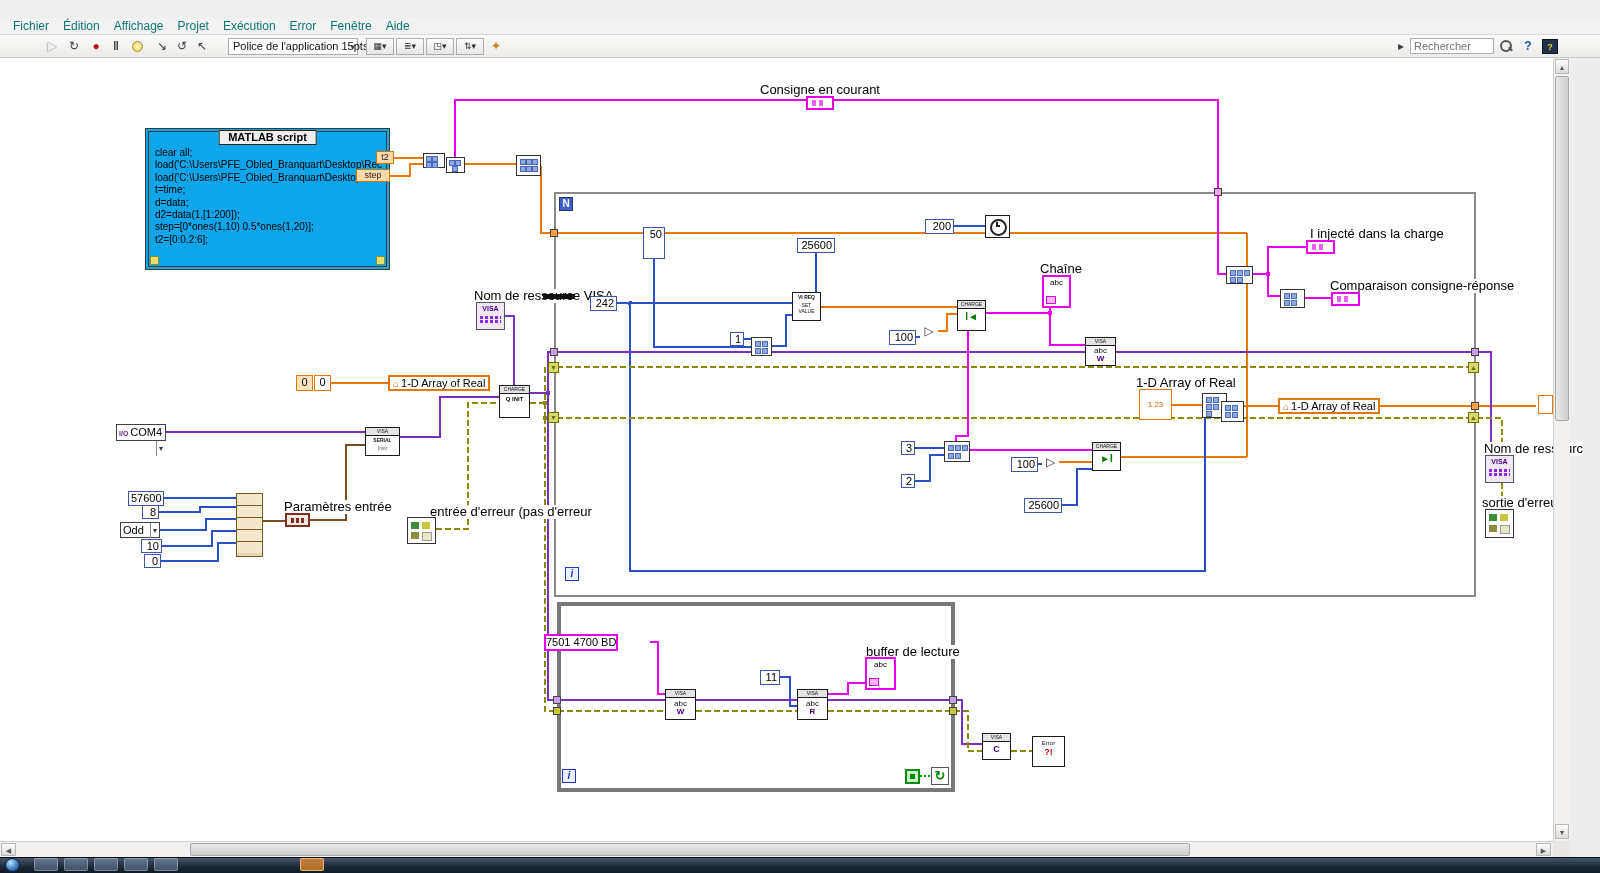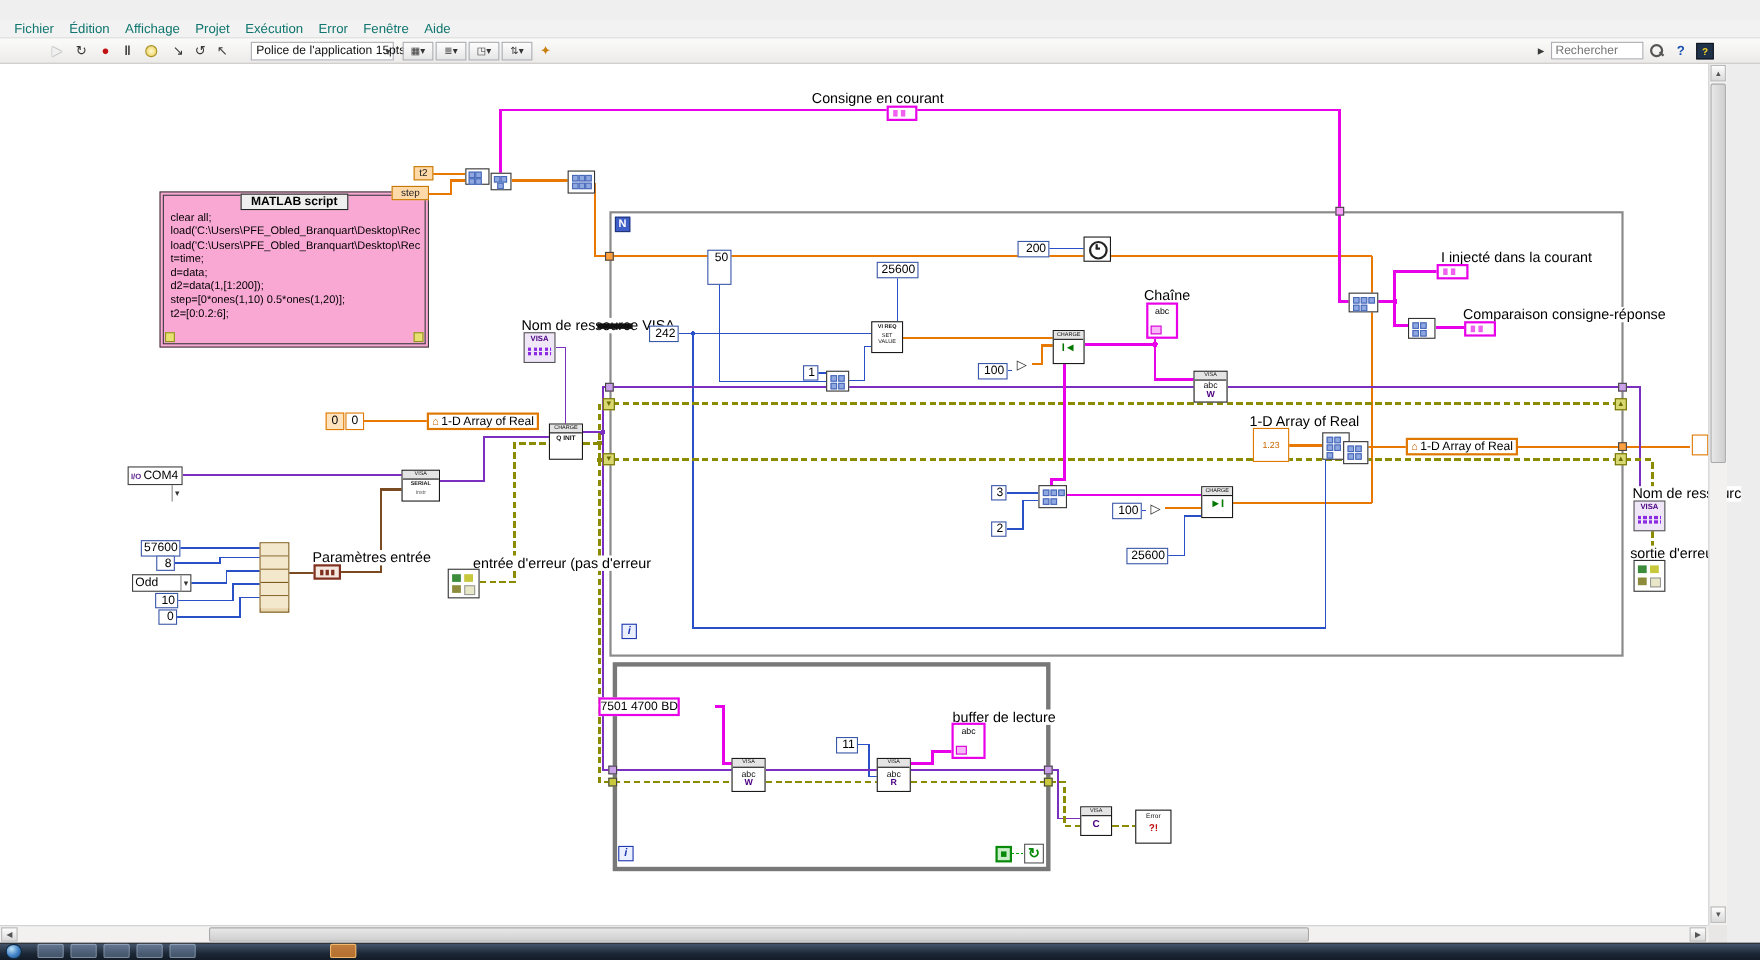--- a/index.html
+++ b/index.html
@@ -93,21 +93,21 @@
   svg .o{stroke:#E87800;stroke-width:2;fill:none}
   svg .b{stroke:#2A50C8;stroke-width:1.4;fill:none}
   svg .p{stroke:#7B2FBE;stroke-width:1.6;fill:none}
   svg .br{stroke:#7A4A20;stroke-width:2;fill:none}
   svg .e{stroke:#8B8B00;stroke-width:2.4;fill:none;stroke-dasharray:6 3}
   svg .k{stroke:#E800E8;stroke-width:2.6;fill:none}
   svg .g{stroke:#00A000;stroke-width:1.6;fill:none;stroke-dasharray:2 2}
   svg .dp{fill:#7B2FBE} svg .de{fill:#8B8B00} svg .dk{fill:#E800E8} svg .db{fill:#2A50C8}
   .mtab{position:absolute;top:-2px;left:50%;transform:translateX(-50%);background:#EFEFEF;border:1px solid #222;font-size:11px;font-weight:bold;line-height:13px;padding:0 9px;white-space:nowrap;}
   .mcode{position:absolute;left:6px;top:15px;right:3px;bottom:10px;font-size:10px;line-height:12.4px;white-space:nowrap;overflow:hidden;color:#000;}
-  .matlabnode{border:4px double #3A3A3A;background:#f9a8d4;margin-top:46px;}
+  .matlabnode{border:4px double #3A3A3A;background:#0ea5e9;}
   .rh{position:absolute;width:7px;height:7px;background:#E8E070;border:1px solid #909020;}
 </style>
 </head>
 <body>
 
 <div id="screen">
 
   <div class="abs canvas"></div>
   <div class="abs rgap"></div>
 
@@ -199,21 +199,21 @@
   <div class="abs tun tP" style="left:1471px;top:348px"></div>
   <div class="abs shift" style="left:1468px;top:362px;width:11px;height:11px">▲</div>
   <div class="abs tun tO" style="left:1471px;top:402px"></div>
   <div class="abs shift" style="left:1468px;top:412px;width:11px;height:11px">▲</div>
   <div class="abs tun tK" style="left:1214px;top:188px"></div>
   <div class="abs tun tP" style="left:553px;top:696px"></div>
   <div class="abs tun tE" style="left:553px;top:707px"></div>
   <div class="abs tun tP" style="left:949px;top:696px"></div>
   <div class="abs tun tE" style="left:949px;top:707px"></div>
 
-  <div class="abs lbl" style="left:738px;top:83px">Consigne en courant</div>
+  <div class="abs lbl" style="left:760px;top:83px">Consigne en courant</div>
   <div class="abs gterm" style="left:806px;top:96px;width:28px;height:14px">
       <i style="left:4px"></i>
       <i style="left:11px"></i>
     </div>
 
   <div class="abs matlabnode" style="left:145px;top:128px;width:245px;height:142px">
     <div class="mtab">MATLAB script</div>
     <div class="mcode">
       <div>clear all;</div>
       <div>load('C:\Users\PFE_Obled_Branquart\Desktop\Rec</div>
@@ -261,21 +261,21 @@
   <div class="abs ring" style="left:116px;top:424px;width:50px;height:17px"><span class="io">I/O</span><span>COM4</span><span class="da">▾</span></div>
 
   <div class="abs node" style="left:365px;top:427px;width:35px;height:29px">
     <span class="cap">VISA</span>
     <span class="tiny" style="font-weight:bold;line-height:9px">SERIAL</span>
     <span class="tiny" style="color:#666">Instr</span>
   </div>
 
   <div class="abs num" style="left:128px;top:491px;width:36px;height:15px">57600</div>
   <div class="abs num" style="left:142px;top:505px;width:17px;height:14px">8</div>
-  <div class="abs ring" style="left:120px;top:522px;width:54px;height:16px"><span>Odd</span><span class="da">▾</span></div>
+  <div class="abs ring" style="left:120px;top:522px;width:40px;height:16px"><span>Odd</span><span class="da">▾</span></div>
   <div class="abs num" style="left:141px;top:539px;width:21px;height:14px">10</div>
   <div class="abs num" style="left:144px;top:554px;width:17px;height:14px">0</div>
 
   <div class="abs bundle" style="left:236px;top:493px;width:27px;height:64px">
       <i></i>
       <i></i>
       <i></i>
       <i></i>
       <i style="border-bottom:none"></i>
     </div>
@@ -344,21 +344,21 @@
     <span class="tiny" style="font-size:8px;font-weight:bold;color:#4B0082">W</span>
   </div>
 
   <div class="abs gridico" style="left:1226px;top:266px;width:27px;height:18px">
       <i style="left:3px;top:3px"></i>
       <i style="left:10px;top:3px"></i>
       <i style="left:17px;top:3px"></i>
       <i style="left:3px;top:10px"></i>
       <i style="left:10px;top:10px"></i>
     </div>
-  <div class="abs lbl" style="left:1310px;top:227px">I injecté dans la courant</div>
+  <div class="abs lbl" style="left:1310px;top:227px">I injecté dans la charge</div>
   <div class="abs gterm" style="left:1306px;top:240px;width:29px;height:14px">
       <i style="left:4px"></i>
       <i style="left:11px"></i>
     </div>
   <div class="abs lbl" style="left:1330px;top:279px">Comparaison consigne-réponse</div>
   <div class="abs gridico" style="left:1280px;top:289px;width:25px;height:19px">
       <i style="left:3px;top:3px"></i>
       <i style="left:10px;top:3px"></i>
       <i style="left:3px;top:10px"></i>
       <i style="left:10px;top:10px"></i>

